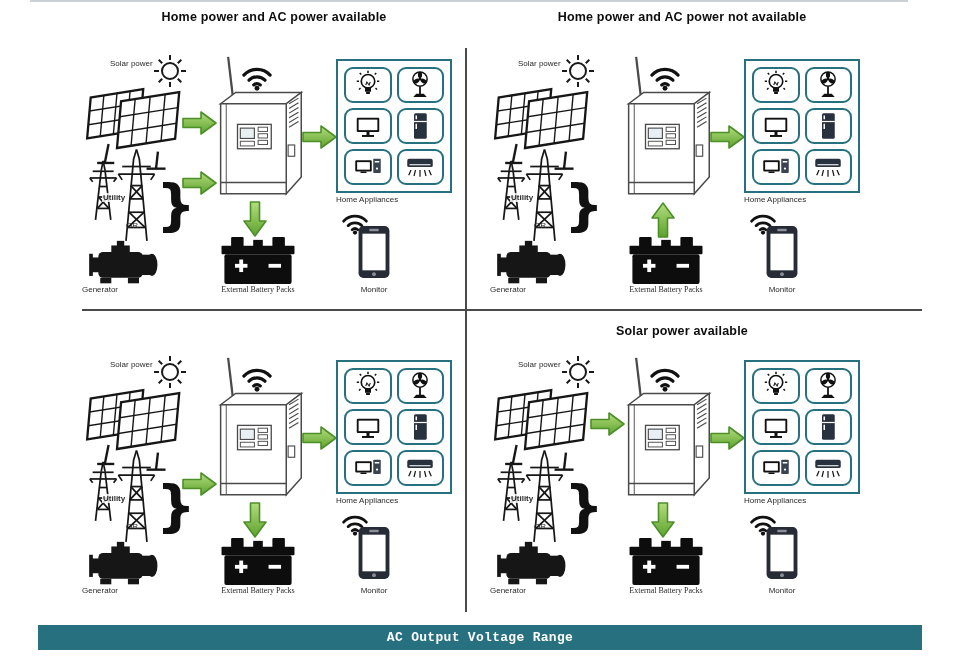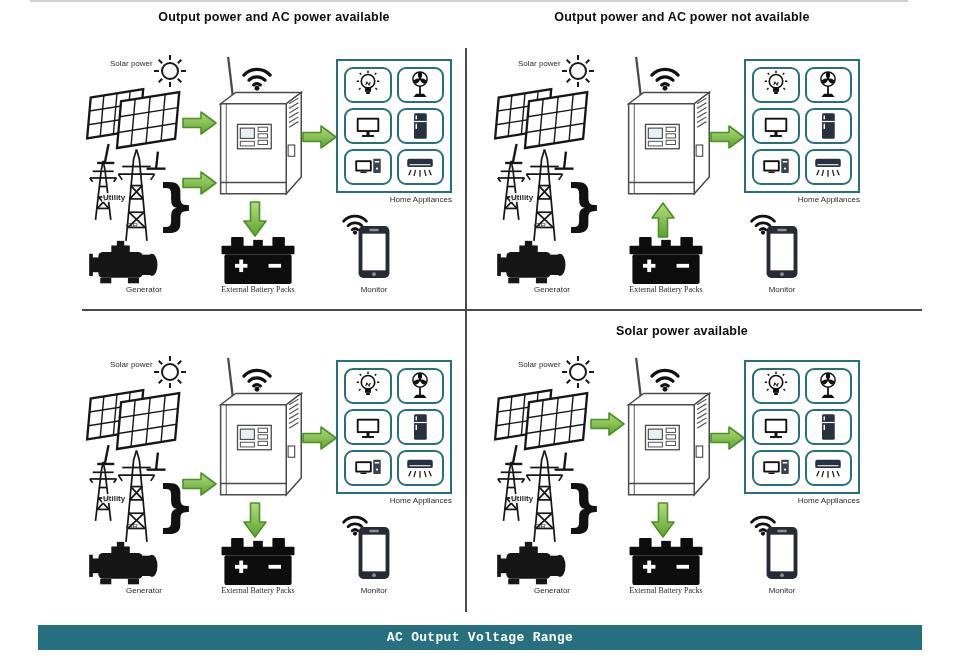--- a/index.html
+++ b/index.html
@@ -22,37 +22,37 @@
   .icon,.lbl,.brace{position:absolute;}
   .lbl{font-size:8px;color:#2a2a2a;white-space:nowrap;}
   .solar-label{left:8px;top:14px;padding-left:20px;}
   .sun{left:70px;top:8px;width:36px;height:36px;}
   .panels{left:0;top:30px;width:112px;height:100px;}
   .arrow-solar{left:100px;top:64px;width:36px;height:28px;}
   .towers{left:4px;top:100px;width:80px;height:104px;}
   .utility-label{left:20px;top:148px;background:#ffffffcc;padding:0 1px;font-weight:bold;}
   .or-label{left:44px;top:176px;}
   .generator{left:6px;top:194px;width:78px;height:48px;}
-  .generator-label{left:12px;top:240px;width:100px;text-align:center;}
+  .generator-label{left:0;top:240px;width:100px;}
   .brace{left:74px;top:130px;font-size:56px;line-height:60px;font-weight:bold;
          color:#111;font-family:"DejaVu Sans",sans-serif;}
   .arrow-ac{left:100px;top:124px;width:36px;height:28px;}
   .inverter{left:128px;top:10px;width:100px;height:150px;}
   .wifi-inverter{left:156px;top:16px;width:38px;height:30px;}
   .arrow-down,.arrow-up{left:158px;top:156px;width:30px;height:38px;}
   .battery{left:138px;top:192px;width:76px;height:48px;}
   .battery-label{left:118px;top:240px;width:116px;text-align:center;font-family:Liberation Serif, serif;}
   .arrow-appl{left:220px;top:78px;width:36px;height:28px;}
   .appl-box{position:absolute;left:254px;top:14px;width:116px;height:134px;box-sizing:border-box;
             border:2px solid #26707f;background:#fff;display:grid;
             grid-template-columns:1fr 1fr;gap:5px;padding:6px;}
   .tile{border:2px solid #26707f;border-radius:9px;background:#fff;
         display:flex;align-items:center;justify-content:center;}
   .tile-icon{width:32px;height:30px;}
-  .appl-label{left:254px;top:150px;width:116px;text-align:right;}
+  .appl-label{left:254px;top:150px;width:116px;text-align:left;}
   .wifi-phone{left:256px;top:164px;width:34px;height:26px;}
   .phone{left:272px;top:180px;width:40px;height:54px;}
   .monitor-label{left:252px;top:240px;width:80px;text-align:center;}
 
   .banner{position:absolute;left:38px;top:625px;width:884px;height:25px;background:#26707f;
           display:flex;align-items:center;justify-content:center;}
   .banner span{color:#fff;font-size:13px;font-weight:bold;letter-spacing:.3px;font-family:Liberation Mono, monospace;}
 </style>
 </head>
 <body>
@@ -282,21 +282,21 @@
           <path d="M32 24 L35 31"></path>
     </g>
   </symbol>
 </defs>
 </svg>
 
 <div id="page">
   <div class="top-border"></div>
   <div id="quadrants-root">
   <section class="quadrant">
-    <h3 class="q-title">Output power and AC power available</h3>
+    <h3 class="q-title">Home power and AC power available</h3>
     <div class="diagram">
       <span class="lbl solar-label">Solar power</span>
       <svg class="icon sun">
             <use href="#sym-sun"></use>
           </svg>
       <svg class="icon panels">
             <use href="#sym-panels"></use>
           </svg>
       <svg class="icon arrow-solar">
             <use href="#sym-arrow-right"></use>
@@ -368,21 +368,21 @@
             <use href="#sym-wifi"></use>
           </svg>
       <svg class="icon phone">
             <use href="#sym-phone"></use>
           </svg>
       <span class="lbl monitor-label">Monitor</span>
     </div>
   </section>
 
   <section class="quadrant">
-    <h3 class="q-title">Output power and AC power not available</h3>
+    <h3 class="q-title">Home power and AC power not available</h3>
     <div class="diagram">
       <span class="lbl solar-label">Solar power</span>
       <svg class="icon sun">
             <use href="#sym-sun"></use>
           </svg>
       <svg class="icon panels">
             <use href="#sym-panels"></use>
           </svg>
 
       <svg class="icon towers">

